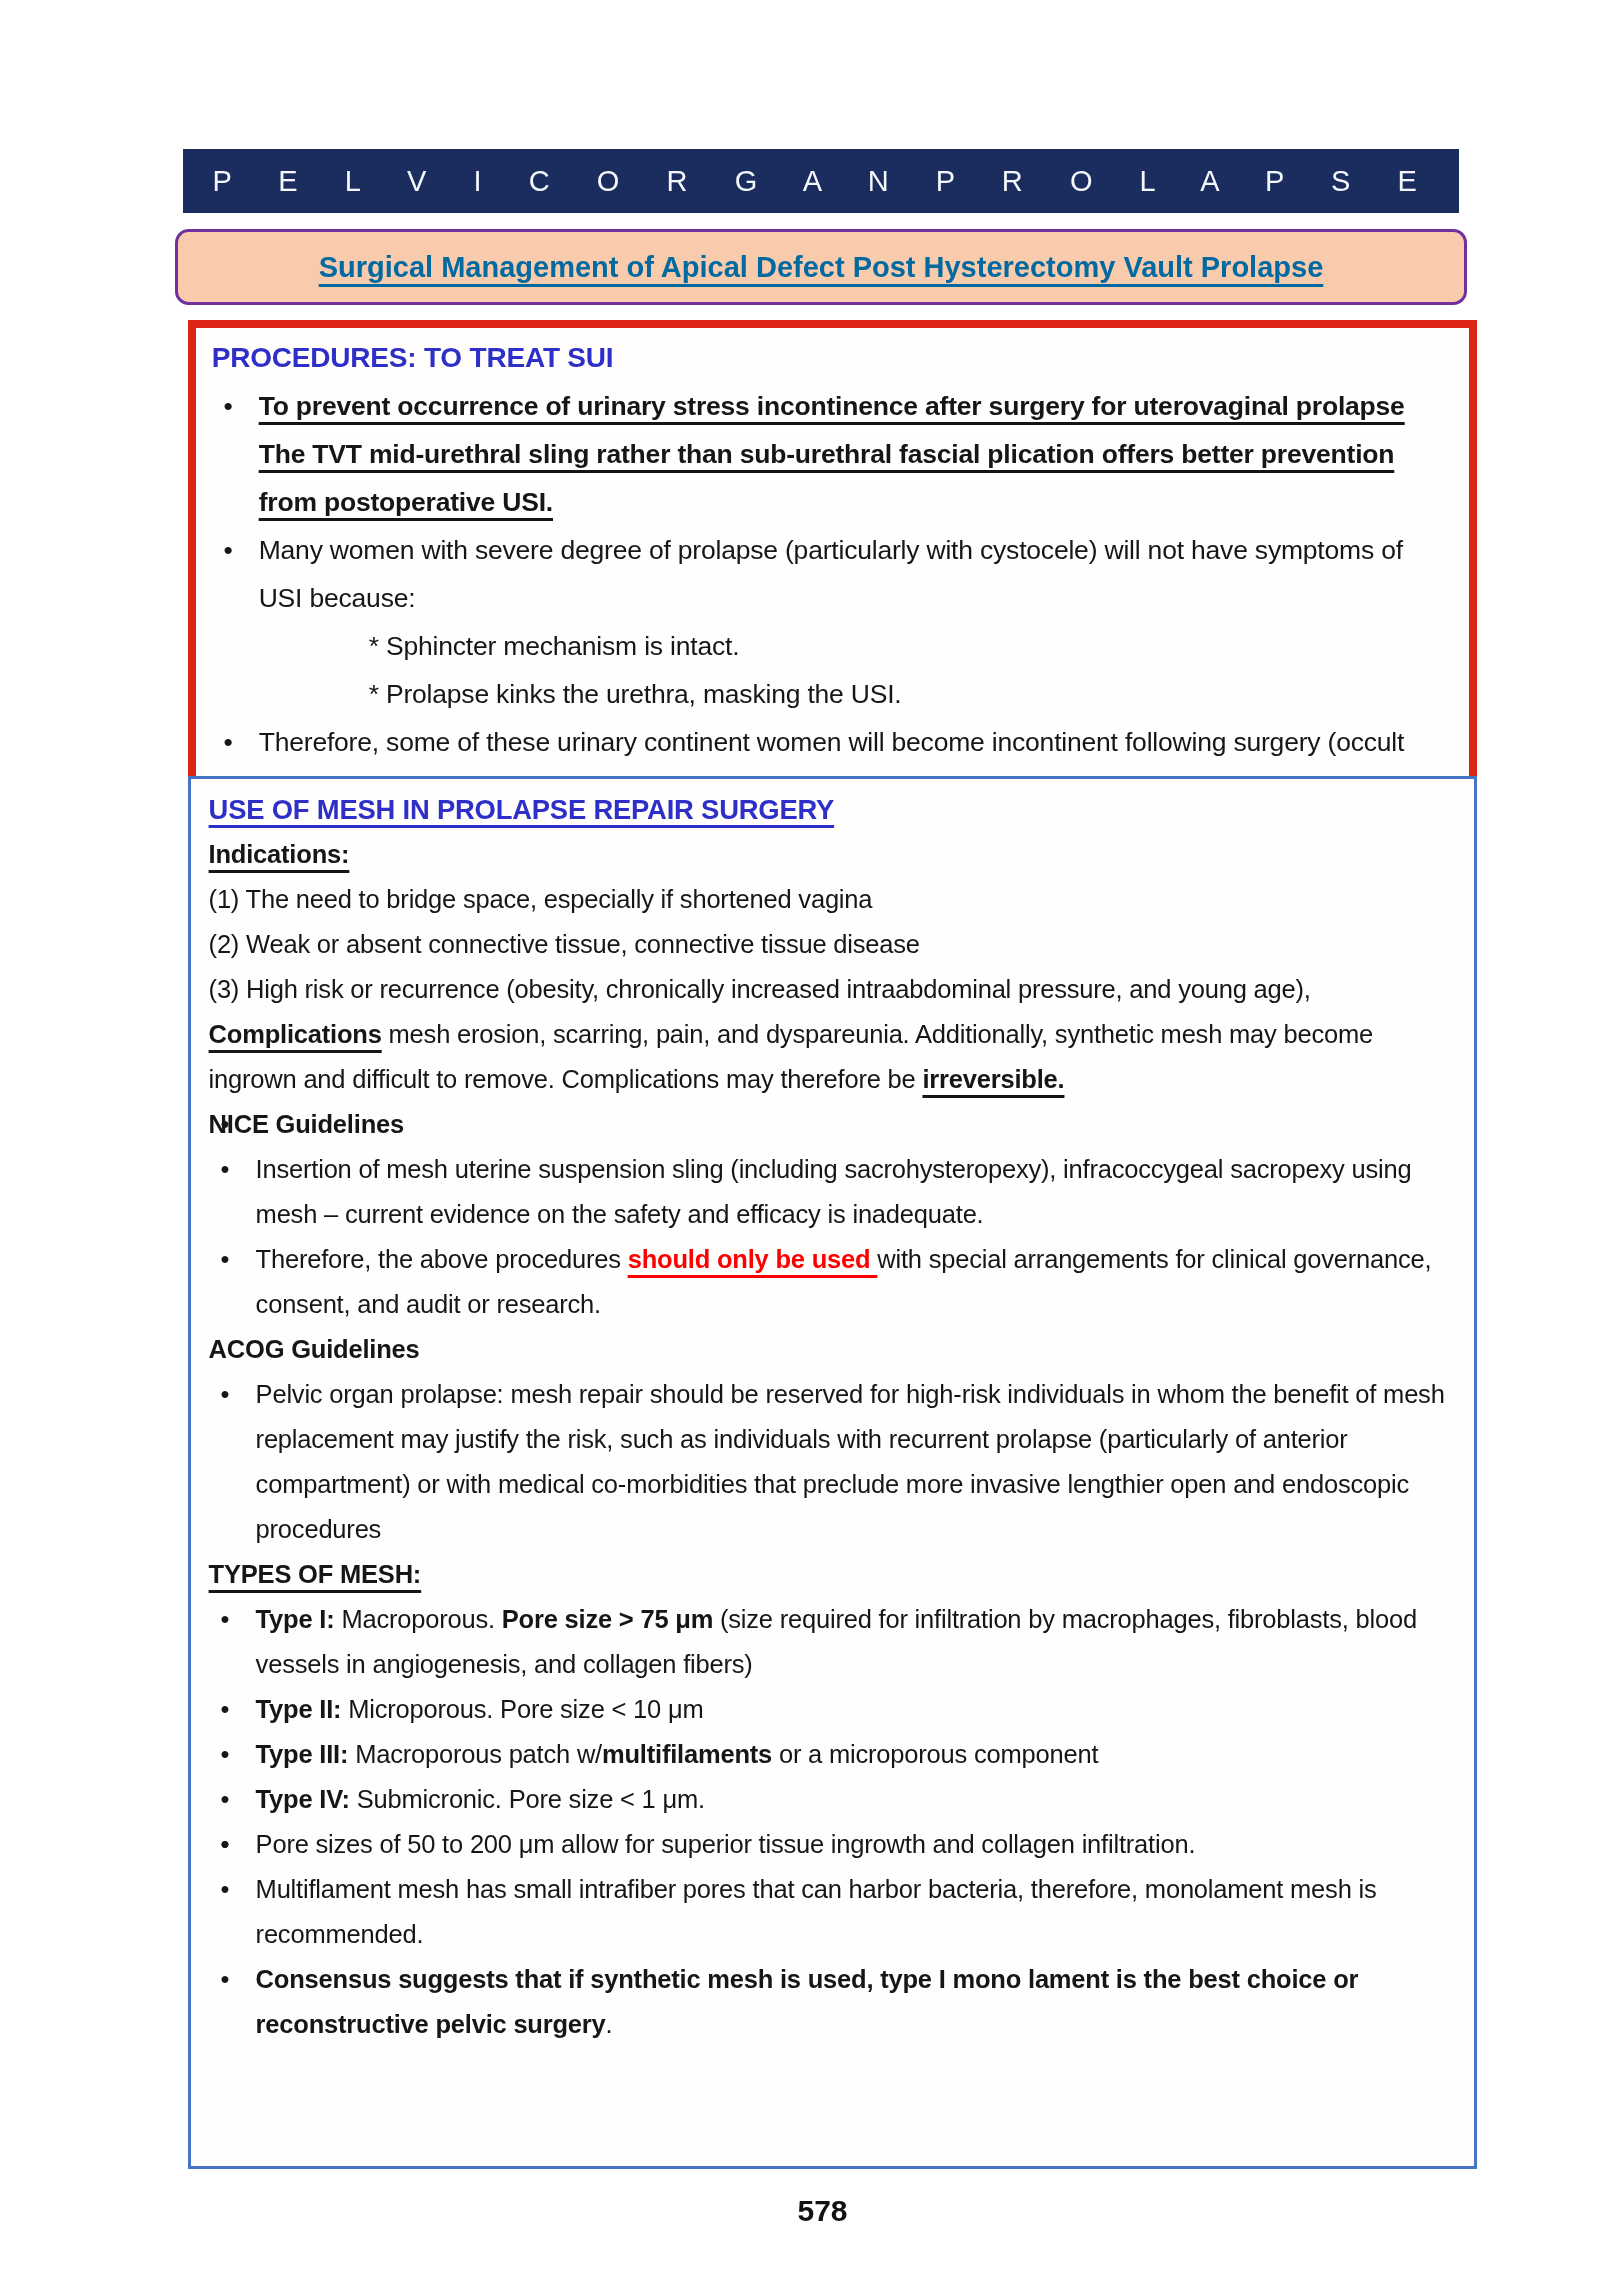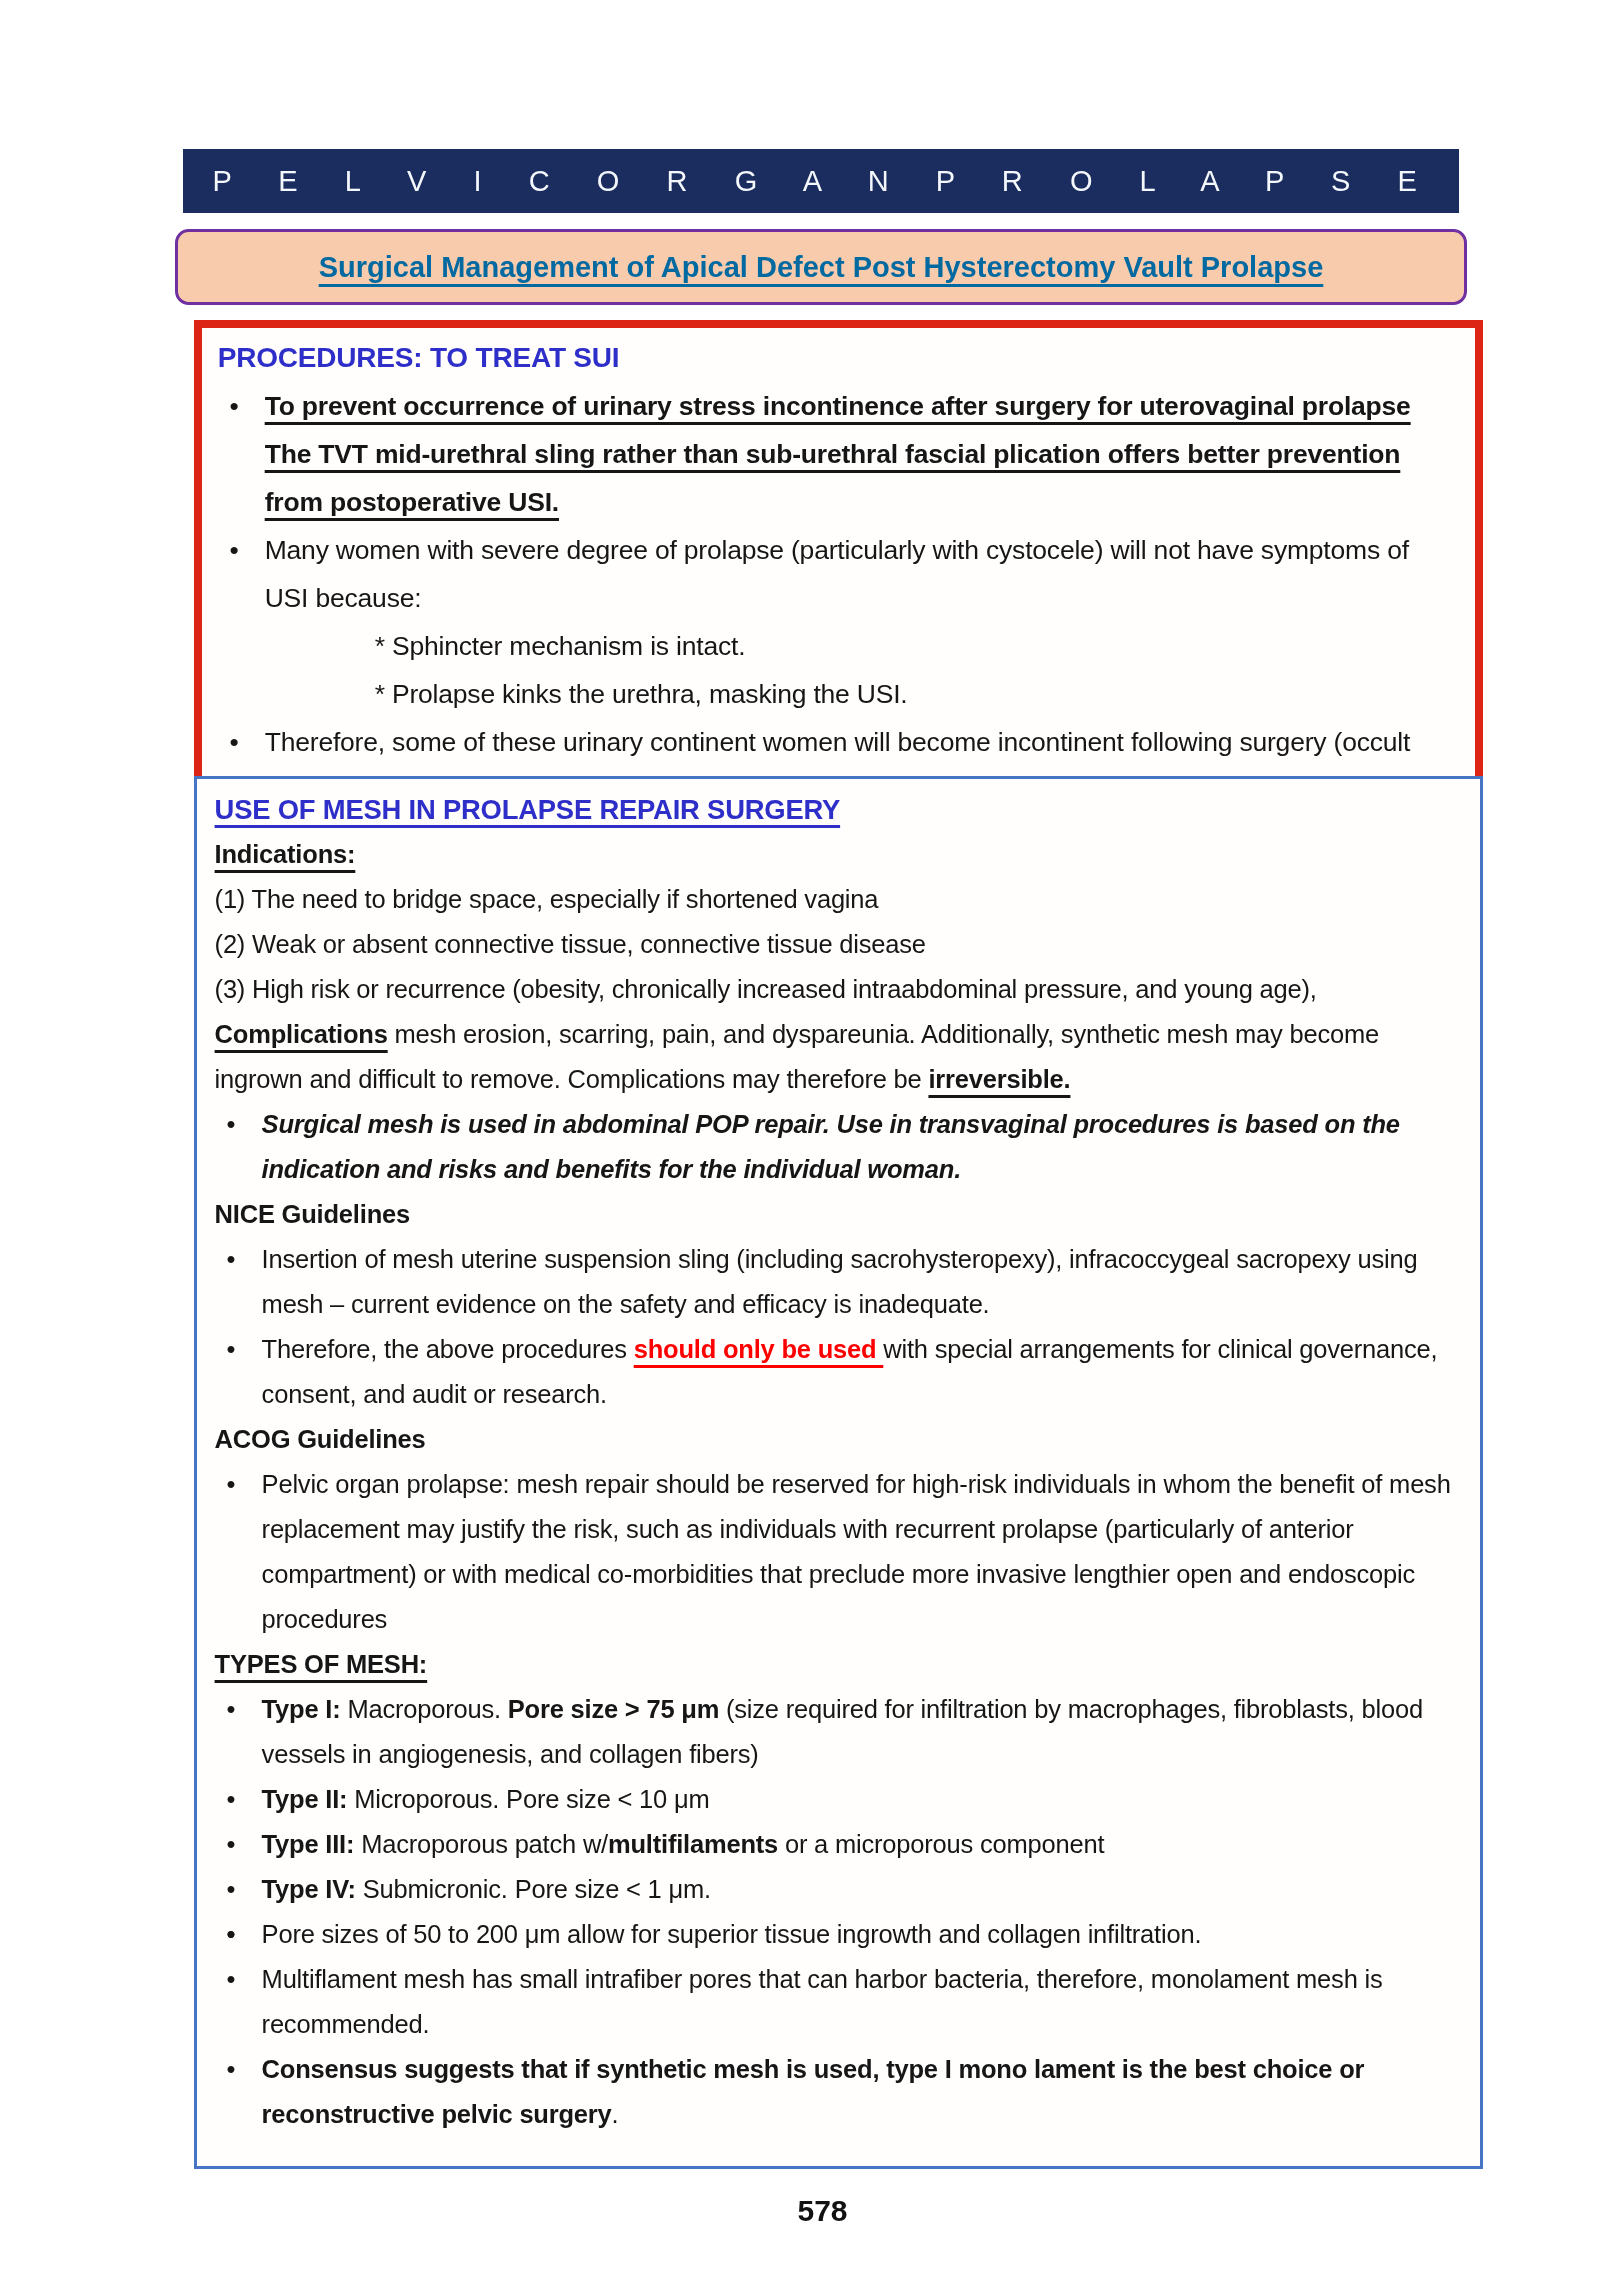--- a/index.html
+++ b/index.html
@@ -25,21 +25,21 @@
     background:var(--peach);
     border:3.9px solid var(--purple_border);
     border-radius:13.7px;
     display:flex;align-items:center;justify-content:center;
   }
   .subtitle-text{
     font-size:29px;font-weight:bold;color:#0369a1;
     text-decoration:underline;text-decoration-thickness:2.9px;text-underline-offset:6.9px;
   }
   .content-box{
-    position:absolute;left:194px;width:1289px;box-sizing:border-box;background:#fffefd;
+    position:absolute;left:188px;width:1289px;box-sizing:border-box;background:#fffefd;
   }
   .red-box{
     top:320px;min-height:443px;
     border:8.8px solid var(--red_border);
     padding:5.9px 17.6px 11.8px 15.7px;
   }
   .blue-box{
     top:776px;min-height:1393px;
     border:3.9px solid var(--blue_border);
     padding:7.8px 17.6px 13.7px 17.6px;
@@ -89,21 +89,21 @@
 </div>
 
 <div class="content-box blue-box">
   <div id="box2-content">
       <div class="blk heading u-head"><span>USE OF MESH IN PROLAPSE REPAIR SURGERY</span></div>
       <div class="blk para"><span class="b u">Indications:</span></div>
       <div class="blk para"><span>(1) The need to bridge space, especially if shortened vagina</span></div>
       <div class="blk para"><span>(2) Weak or absent connective tissue, connective tissue disease</span></div>
       <div class="blk para"><span>(3) High risk or recurrence (obesity, chronically increased intraabdominal pressure, and young age),</span></div>
       <div class="blk para"><span class="b u">Complications</span><span> mesh erosion, scarring, pain, and dyspareunia. Additionally, synthetic mesh may become ingrown and difficult to remove. Complications may therefore be </span><span class="b u">irreversible.</span></div>
-      <div class="blk bullet"><span class="marker">•</span><span class="b i">Surgical mesh is used in abdominal POP repair. Use in transvaginal procedures is based on the indication and risks and benefits for the individual woman.</span></div>
+      <div class="blk bullet"><span class="marker">•</span></div>
       <div class="blk para"><span class="b">NICE Guidelines</span></div>
       <div class="blk bullet"><span class="marker">•</span><span>Insertion of mesh uterine suspension sling (including sacrohysteropexy), infracoccygeal sacropexy using mesh – current evidence on the safety and efficacy is inadequate.</span></div>
       <div class="blk bullet"><span class="marker">•</span><span>Therefore, the above procedures </span><span class="b u c-red">should only be used </span><span>with special arrangements for clinical governance, consent, and audit or research.</span></div>
       <div class="blk para"><span class="b">ACOG Guidelines</span></div>
       <div class="blk bullet"><span class="marker">•</span><span>Pelvic organ prolapse: mesh repair should be reserved for high-risk individuals in whom the benefit of mesh replacement may justify the risk, such as individuals with recurrent prolapse (particularly of anterior compartment) or with medical co-morbidities that preclude more invasive lengthier open and endoscopic procedures</span></div>
       <div class="blk para"><span class="b u">TYPES OF MESH:</span></div>
       <div class="blk bullet"><span class="marker">•</span><span class="b">Type I: </span><span>Macroporous. </span><span class="b">Pore size &gt; 75 μm</span><span> (size required for infiltration by macrophages, fibroblasts, blood vessels in angiogenesis, and collagen fibers)</span></div>
       <div class="blk bullet"><span class="marker">•</span><span class="b">Type II: </span><span>Microporous. Pore size &lt; 10 μm</span></div>
       <div class="blk bullet"><span class="marker">•</span><span class="b">Type III: </span><span>Macroporous patch w/</span><span class="b">multifilaments</span><span> or a microporous component</span></div>
       <div class="blk bullet"><span class="marker">•</span><span class="b">Type IV: </span><span>Submicronic. Pore size &lt; 1 μm.</span></div>

